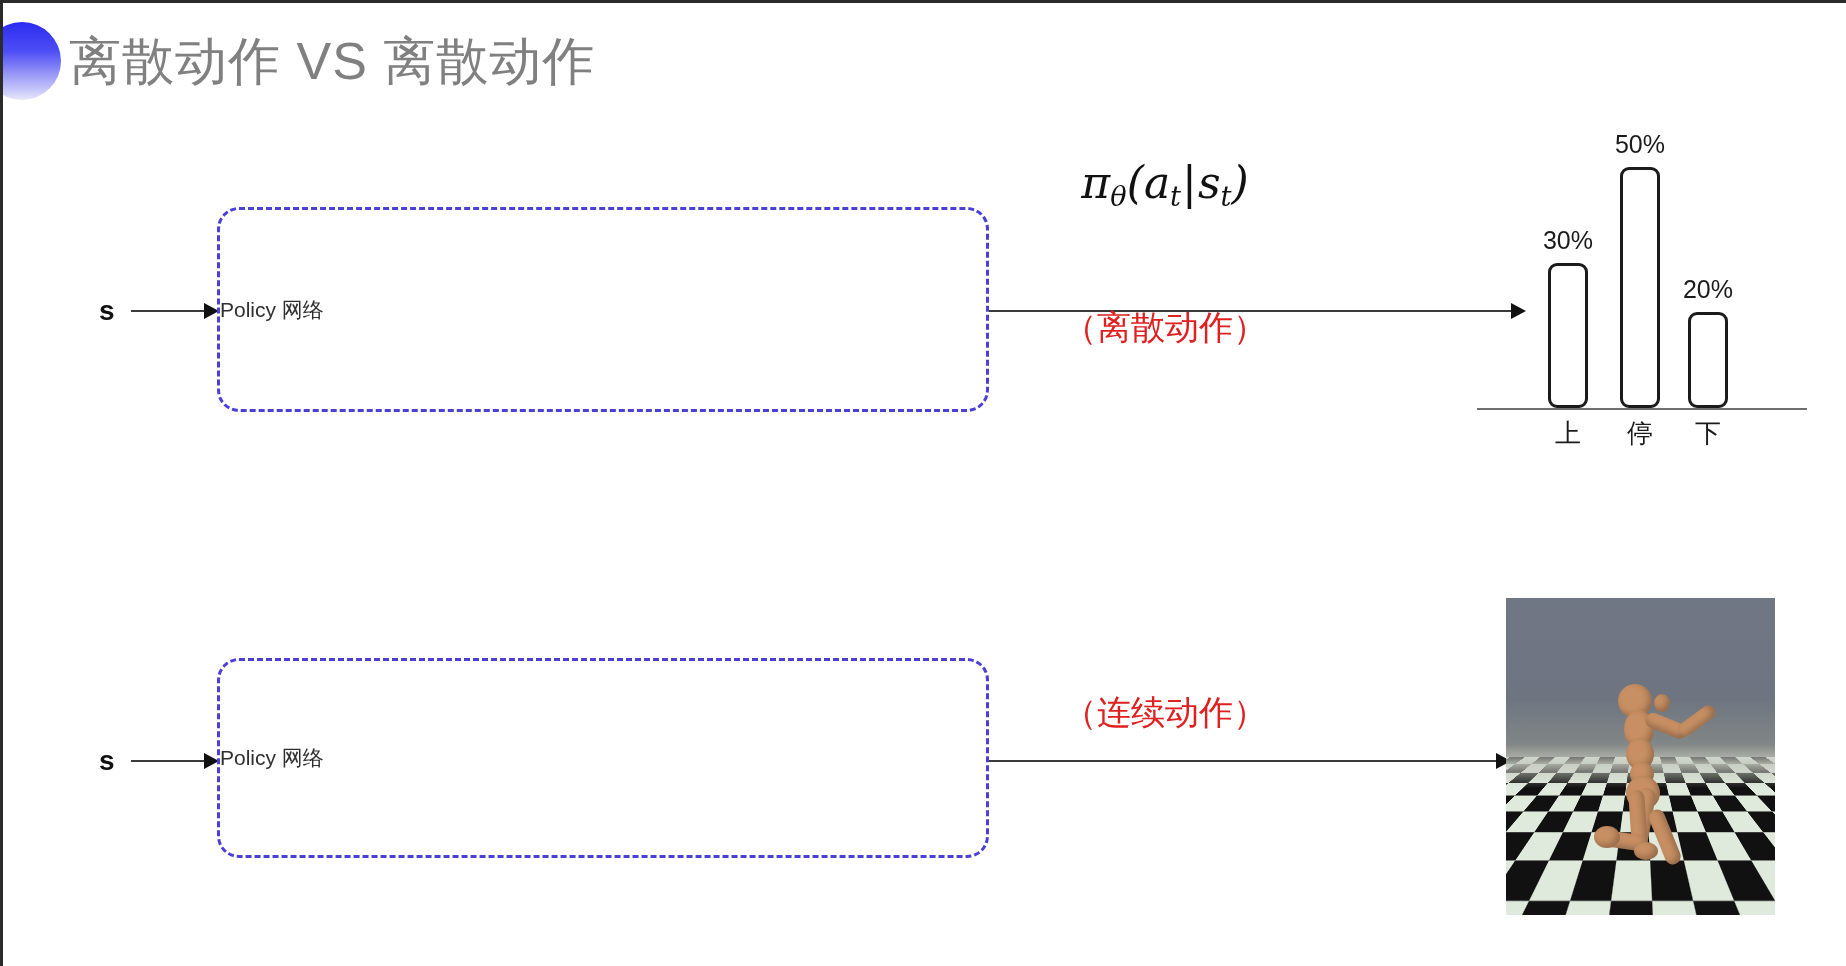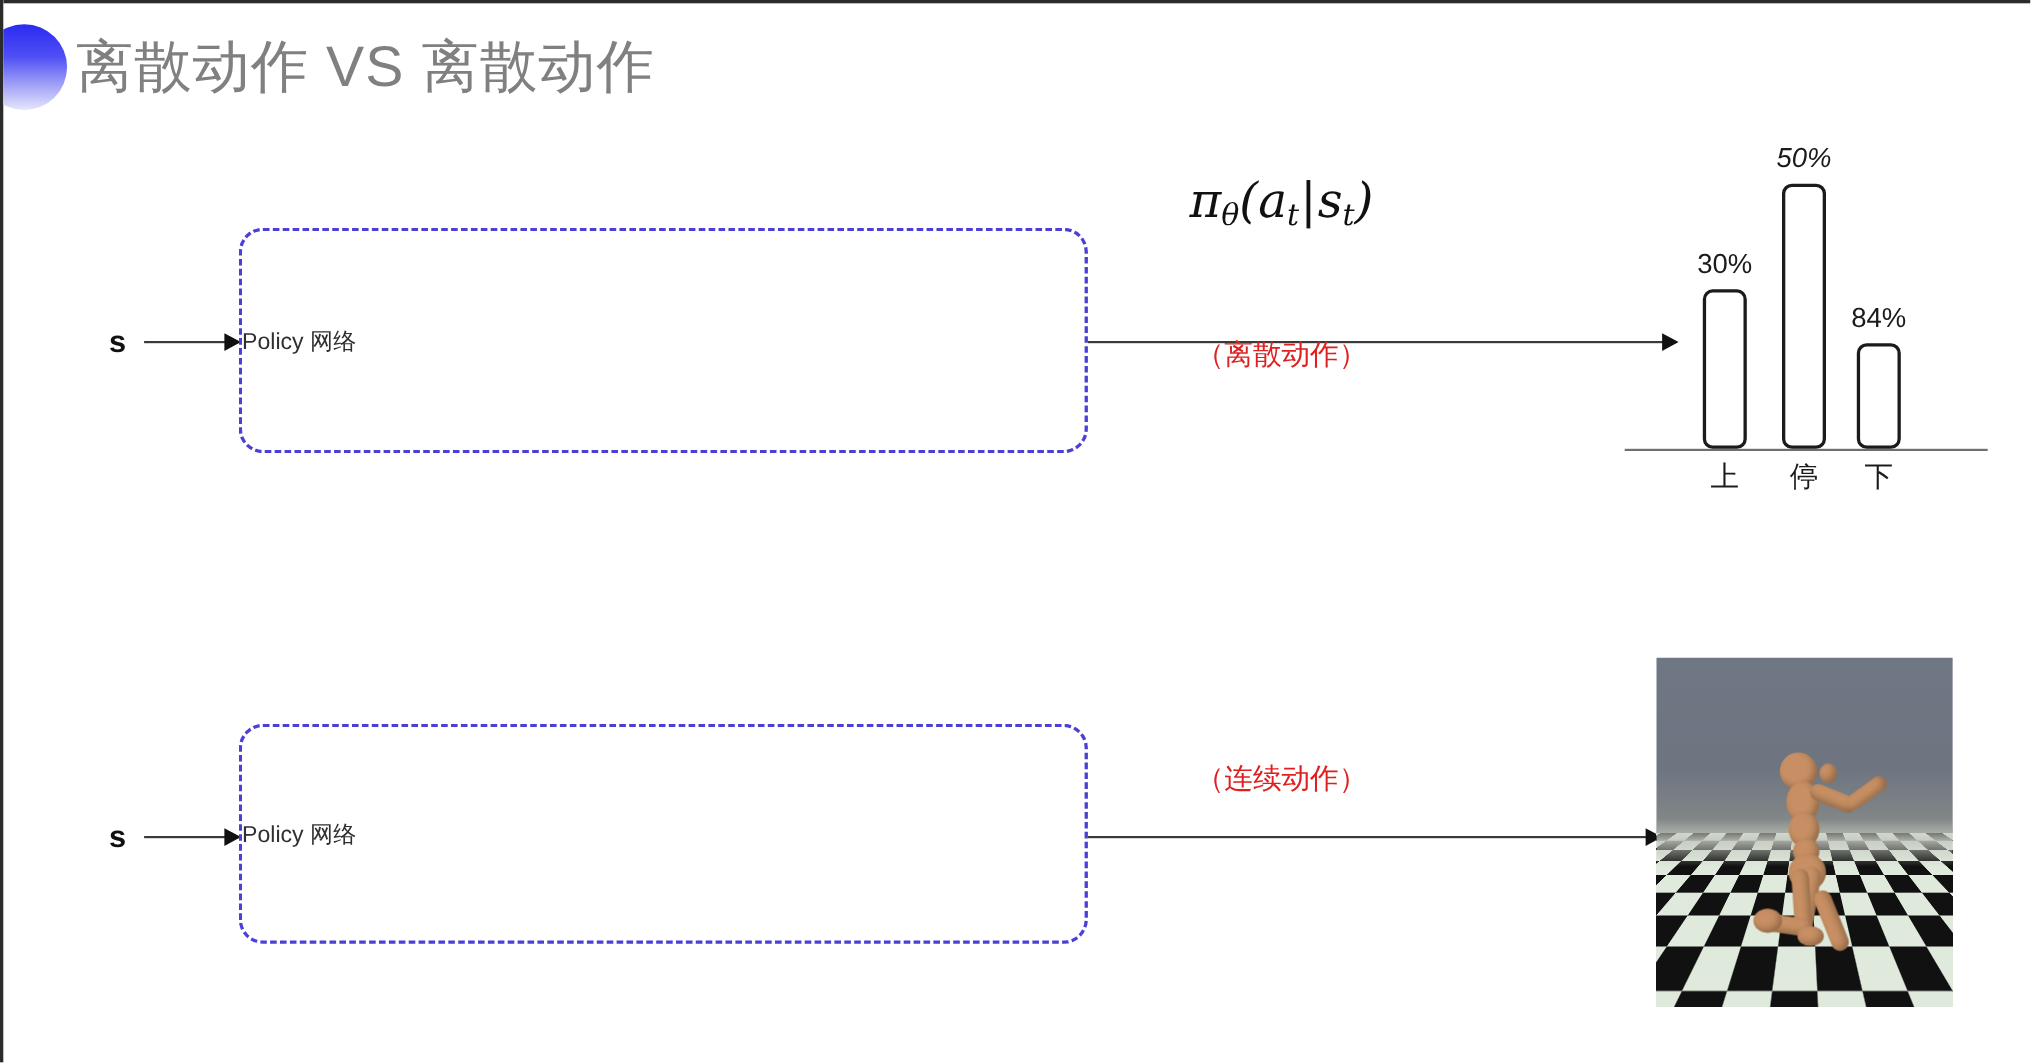--- a/index.html
+++ b/index.html
@@ -126,21 +126,21 @@
   .annot-formula .sub {
     font-size: 0.62em;
     vertical-align: -0.28em;
     font-style: italic;
   }
   .annot-formula .bar {
     font-style: normal;
     padding: 0 1px;
   }
   .annot-note {
-    font-size: 26px;
+    font-size: 34px;
     color: #e02020;
     white-space: nowrap;
   }
   #note-top    { position:absolute; left: 1022px; top: 305px; width: 280px; text-align:center; }
   #note-bottom { position:absolute; left: 1022px; top: 690px; width: 280px; text-align:center; }
 
   
   #bar-chart {
     position: absolute;
     left: 1474px;
@@ -262,27 +262,27 @@
   <div id="bar-chart">
     <div class="axis-line"></div>
 
     <div class="bar-slot" id="slot-0">
       <div class="bar-value" style="bottom: 152.6px; text-align: center;">30%</div>
       <div class="bar-rect" style="height: 144.6px;"></div>
       <div class="bar-cat">上</div>
     </div>
 
     <div class="bar-slot" id="slot-1">
-      <div class="bar-value" style="bottom: 249px; font-style: italic;">50%</div>
+      <div class="bar-value" style="bottom: 249px;">50%</div>
       <div class="bar-rect" style="height: 241px;"></div>
       <div class="bar-cat">停</div>
     </div>
 
     <div class="bar-slot" id="slot-2">
-      <div class="bar-value" style="bottom: 104.4px;">84%</div>
+      <div class="bar-value" style="bottom: 104.4px;">20%</div>
       <div class="bar-rect" style="height: 96.4px;"></div>
       <div class="bar-cat">下</div>
     </div>
   </div>
 
   <div class="state-label" id="state-label-bottom">s</div>
   <div class="arrow" id="in-arrow-bottom"></div>
 
   <div class="policy-box" id="policy-box-bottom">
     <div class="box-label">Policy 网络</div>

